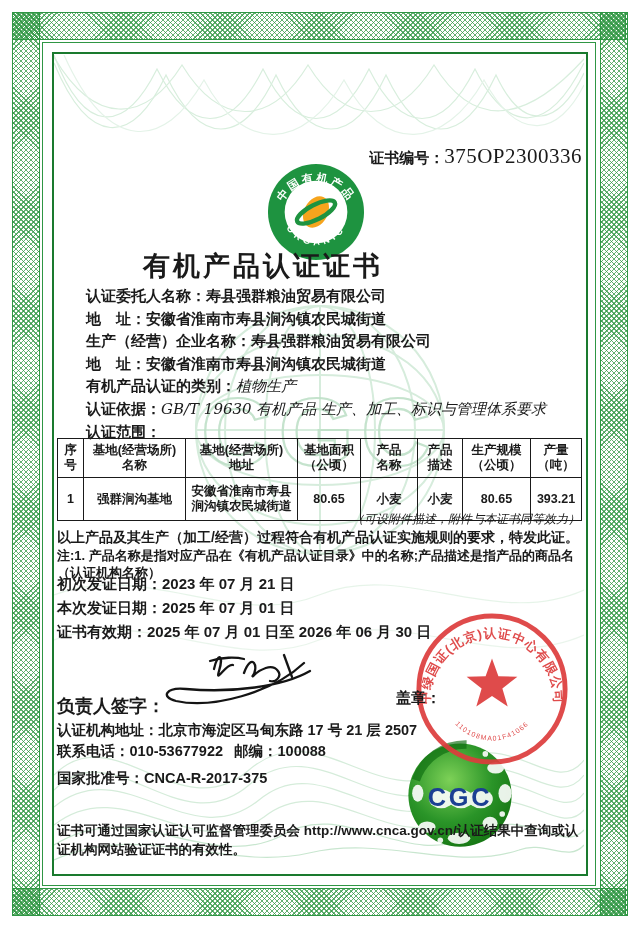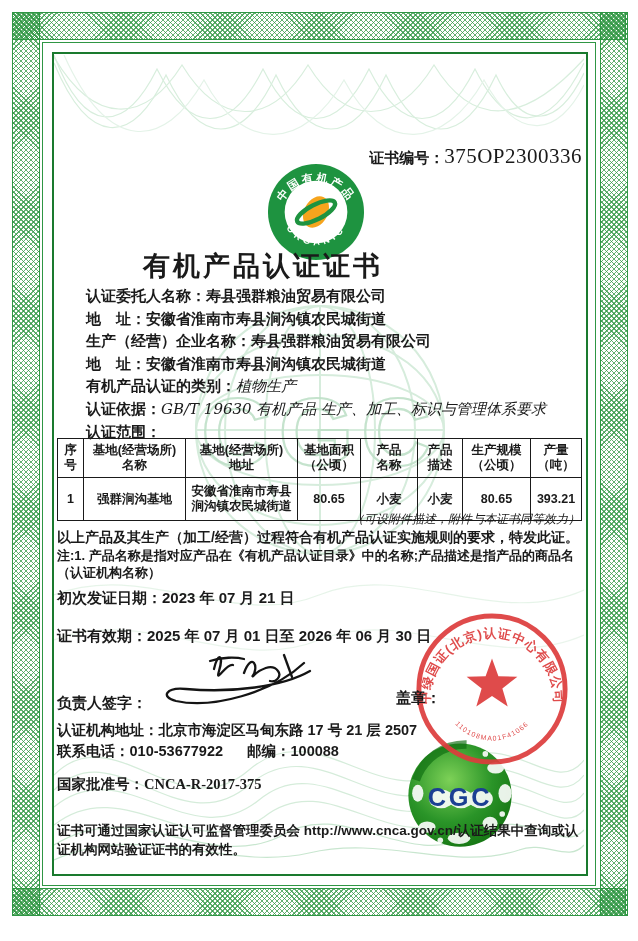--- a/index.html
+++ b/index.html
@@ -32,29 +32,29 @@
   table.scope{position:absolute;left:57px;top:438px;width:524px;border-collapse:collapse;z-index:3;
               table-layout:fixed;}
   table.scope th,table.scope td{border:1.6px solid #1a1a1a;text-align:center;vertical-align:middle;
       white-space:pre-line;font-size:12.5px;line-height:15px;padding:2px 1px;}
   table.scope th{font-weight:bold;height:34px;}
   table.scope td{font-weight:bold;height:38px;}
   .attach-note{position:absolute;right:58px;top:511px;font-size:12px;z-index:3;}
   .statement{position:absolute;left:57px;top:529px;font-size:14px;font-weight:bold;white-space:nowrap;z-index:3;}
   .remark{position:absolute;left:57px;top:547px;font-size:13px;font-weight:bold;line-height:17px;z-index:3;}
   .dates{position:absolute;left:57px;top:572px;z-index:3;}
-  .dline{font-size:15px;font-weight:bold;line-height:24px;white-space:nowrap;margin-top:14px;}
-  .sign-label{position:absolute;left:57px;top:694px;font-size:15px;font-weight:bold;z-index:4;}
+  .dline{font-size:15px;font-weight:bold;line-height:24px;white-space:nowrap;}
+  .sign-label{position:absolute;left:57px;top:694px;font-size:18px;font-weight:bold;z-index:4;}
   .stamp-label{position:absolute;left:396px;top:689px;font-size:15px;font-weight:bold;z-index:5;}
   .signature{position:absolute;left:152px;top:643px;z-index:4;}
   .seal{position:absolute;left:413px;top:610px;z-index:4;opacity:.92;}
   .agency{position:absolute;left:57px;top:720px;z-index:4;}
   .aline{font-size:14.5px;font-weight:bold;line-height:20.5px;white-space:nowrap;}
-  .aline .zip{margin-left:24px;}
-  .aline.approval{margin-top:13px;font-family:Liberation Serif, serif;}
+  .aline .zip{margin-left:11px;}
+  .aline.approval{margin-top:7px;}
   .cgc{position:absolute;left:399px;top:737px;z-index:3;}
   .footer{position:absolute;left:57px;top:821px;width:527px;font-size:13.5px;font-weight:bold;
           line-height:19px;z-index:5;}
 </style>
 </head>
 <body>
 
 <div class="cert">
 
   <div class="band band-top"></div>
@@ -180,20 +180,21 @@
 
   <div class="statement">以上产品及其生产（加工/经营）过程符合有机产品认证实施规则的要求，特发此证。</div>
 
   <div class="remark">
     <span style="display:block">注:1. 产品名称是指对应产品在《有机产品认证目录》中的名称;产品描述是指产品的商品名</span>
     <span style="display:block">（认证机构名称）</span>
   </div>
 
   <div class="dates">
     <div class="dline"><span>初次发证日期：</span><span>2023 年 07 月 21 日</span></div>
+    <div class="dline"><span>本次发证日期：</span><span>2025 年 07 月 01 日</span></div>
     <div class="dline"><span>证书有效期：</span><span>2025 年 07 月 01 日至 2026 年 06 月 30 日</span></div>
   </div>
 
   <svg class="signature" width="180" height="72" viewBox="0 0 180 72">
     <g fill="none" stroke="#141414" stroke-width="2.3" stroke-linecap="round">
       <path d="M62,26 C66,8 72,12 67,28 C63,42 74,20 81,22"></path>
       <path d="M58,18 C70,14 84,14 92,16"></path>
       <path d="M92,30 C100,8 108,24 100,34 C108,26 120,20 126,28 C130,33 124,40 118,38"></path>
       <path d="M132,12 L140,34"></path>
       <path d="M152,20 C120,50 60,66 24,58 C8,54 14,44 34,46 C80,50 130,44 158,28"></path>

